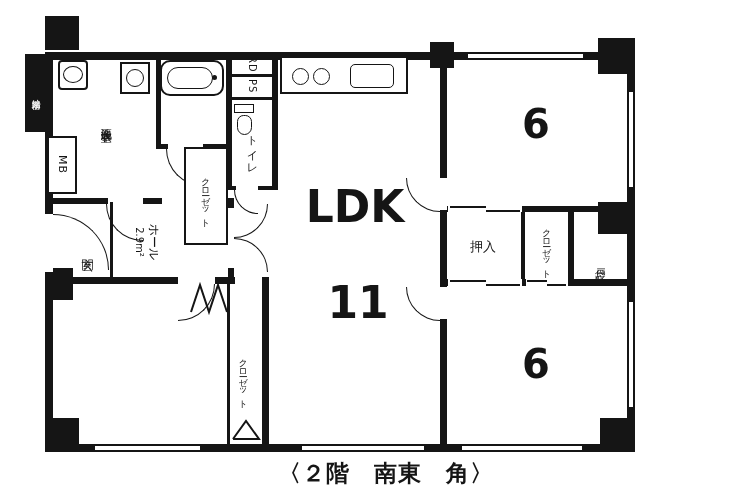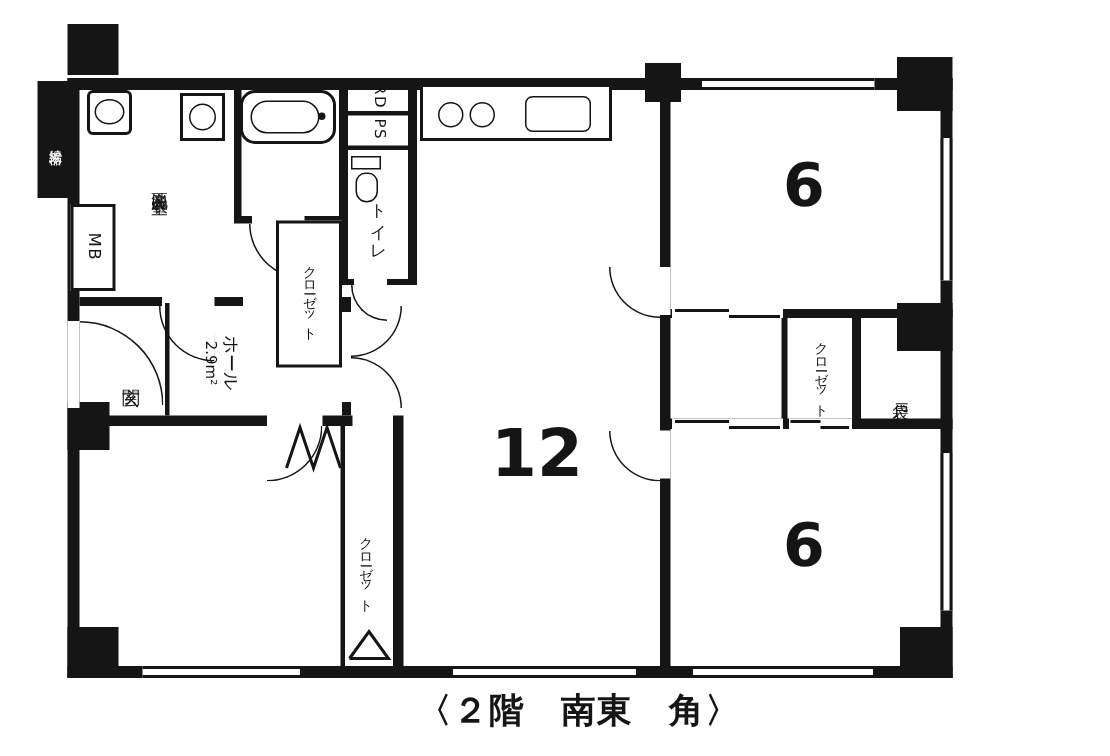--- a/index.html
+++ b/index.html
@@ -137,22 +137,24 @@
   <div class="lbl v" style="left:243px;top:116px;width:16px;height:64px;font-size:11px">トイレ</div>
   <div class="lbl v" style="left:198px;top:156px;width:15px;height:82px;font-size:9px;letter-spacing:0">クローゼット</div>
 
   <div class="rot90" style="left:162px;top:202px;width:80px">
     <div style="font-size:12px">ホール</div>
     <div style="font-size:10px">2.9m²</div>
   </div>
 
   <div class="lbl v" style="left:78px;top:226px;width:17px;height:48px;font-size:12px">玄関</div>
 
-  <div class="lbl big" style="left:313px;top:276px;width:90px;height:54px;font-size:44px">12</div>
+  <div class="lbl big" style="left:295px;top:180px;width:120px;height:54px;font-size:44px">LDK</div>
+  <div class="lbl big" style="left:313px;top:276px;width:90px;height:54px;font-size:44px">11</div>
   <div class="lbl big" style="left:506px;top:96px;width:60px;height:56px;font-size:40px">6</div>
   <div class="lbl big" style="left:506px;top:336px;width:60px;height:56px;font-size:40px">6</div>
 
+  <div class="lbl" style="left:448px;top:236px;width:70px;height:22px;font-size:13px">押入</div>
   <div class="lbl v" style="left:539px;top:212px;width:15px;height:72px;font-size:9px;letter-spacing:0">クローゼット</div>
   <div class="lbl v" style="left:591px;top:240px;width:16px;height:42px;font-size:11px">戸袋</div>
   <div class="lbl v" style="left:236px;top:336px;width:14px;height:84px;font-size:9px;letter-spacing:0">クローゼット</div>
 
   <div class="caption">〈２階　南東　角〉</div>
 </div>
 
 </body></html>

